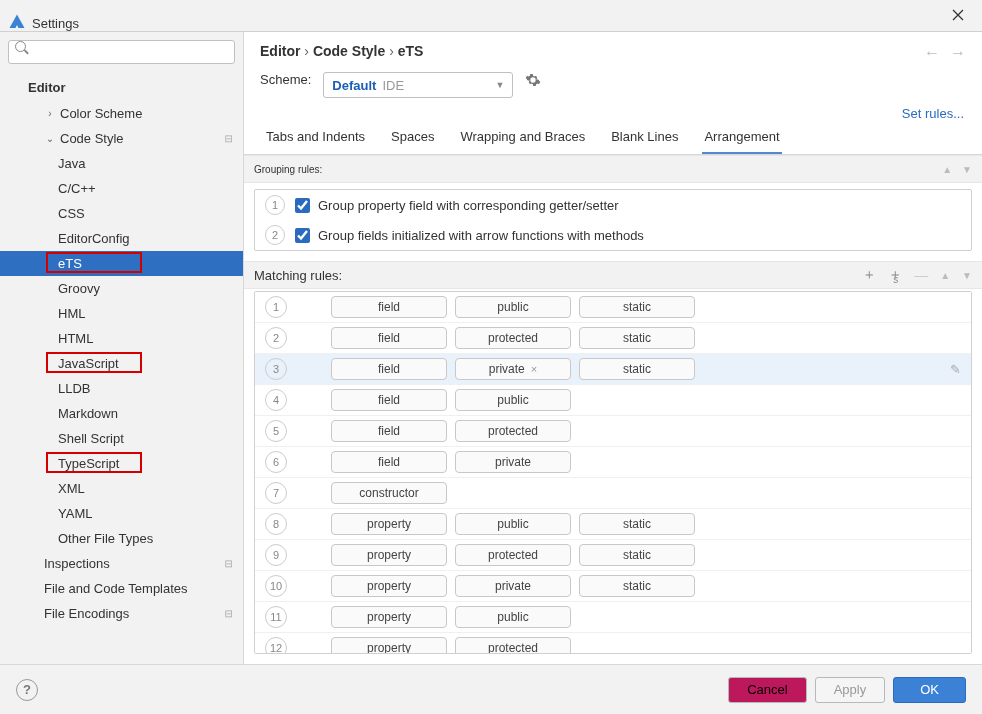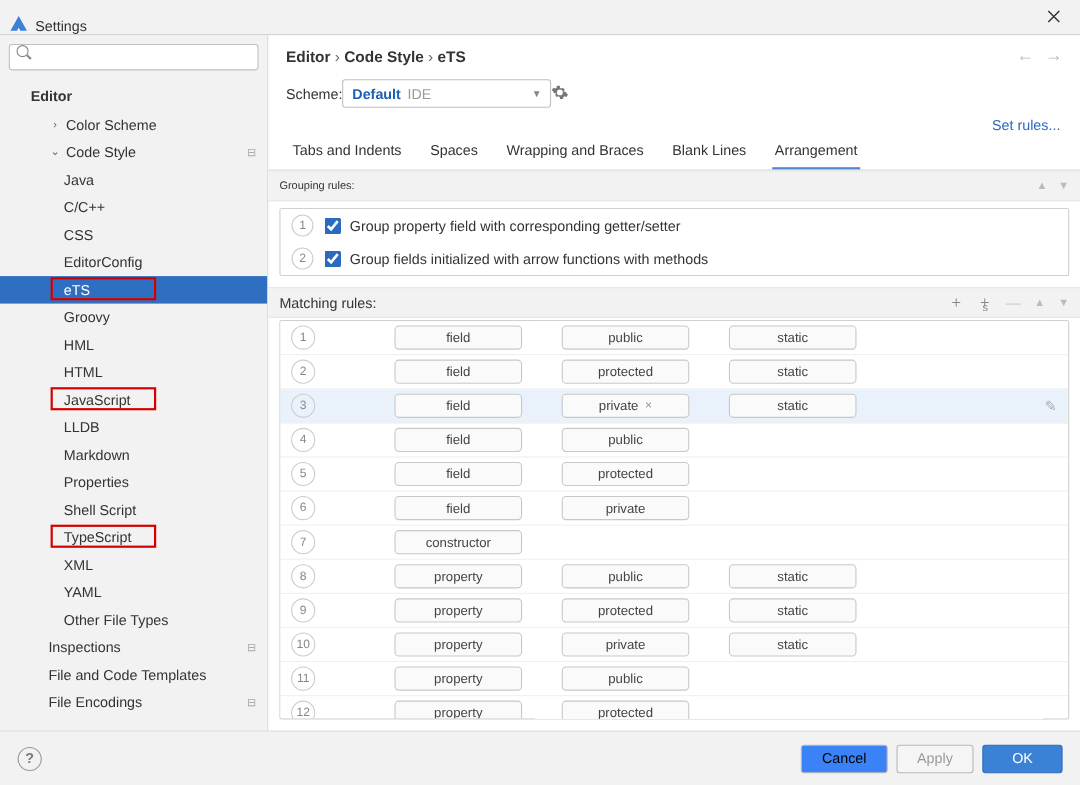--- a/index.html
+++ b/index.html
@@ -29,21 +29,21 @@
 .tree-item .meta-icon { margin-left: auto; margin-right: 10px; color: #aaa; font-size: 10px; }
 .redbox { position: absolute; border: 2px solid #d40000; pointer-events: none; }
 
 .content { flex: 1; background: #fff; display: flex; flex-direction: column; }
 
 .crumb-row { display: flex; align-items: center; padding: 10px 16px 6px 16px; gap: 10px; }
 .crumb-text { font-weight: 700; font-size: 14px; }
 .crumb-sep { font-weight: 400; color: #666; }
 .crumb-nav { margin-left: auto; display: flex; gap: 10px; color: #bbb; font-size: 16px; }
 
-.scheme-row { display: flex; align-items: center; padding: 6px 16px 4px 16px; }
+.scheme-row { display: flex; padding: 6px 16px 4px 16px; gap: 12px; }
 .scheme-label { font-size: 13px; }
 .scheme-select { width: 190px; height: 26px; border: 1px solid #c0c0c0; border-radius: 3px; background: #fff; display: flex; align-items: center; padding: 0 8px; cursor: pointer; }
 .scheme-val { color: #1a5fb4; font-weight: 600; }
 .scheme-ide { color: #999; margin-left: 6px; }
 .scheme-select .dd { margin-left: auto; color: #888; font-size: 9px; }
 .gear-icon { color: #777; cursor: pointer; }
 
 .setfrom-row { text-align: right; padding: 4px 18px 0 0; }
 .setfrom { color: #2a6bc0; cursor: pointer; font-size: 13px; }
 
@@ -62,28 +62,28 @@
 
 .matching-header { display:flex; align-items:center; padding: 0 10px; height: 28px; }
 .matching-header .title{ font-size:13px; }
 .matching-toolbar { margin-left:auto; display:flex; gap:12px; color:#888; font-size:14px; align-items:center; }
 .matching-toolbar .sub { font-size:10px; position:relative; top:4px; margin-left:-9px;}
 
 .rules-box { margin: 2px 10px 10px 10px; border: 1px solid #d0d0d0; background: #fff; border-radius: 2px; overflow-y: auto; flex:1; }
 .rule-row { display: flex; align-items: center; height: 31px; padding: 0 10px; border-bottom: 1px solid #f0f0f0; gap: 8px; }
 .rule-row.selected { background: #e9f1fb; }
 .rule-num { width: 22px; height: 22px; border: 1px solid #ccc; border-radius: 50%; display: flex; align-items: center; justify-content: center; font-size: 11px; color: #888; margin-right: 36px; }
-.pill { width: 116px; height: 22px; border: 1px solid #c8c8c8; border-radius: 4px; background: #fafafa; display: flex; align-items: center; justify-content: center; font-size: 12px; color: #444; margin-left: 28px; }
+.pill { width: 116px; height: 22px; border: 1px solid #c8c8c8; border-radius: 4px; background: #fafafa; display: flex; align-items: center; justify-content: center; font-size: 12px; color: #444; }
 .pill .x { margin-left: 6px; color: #999; font-size: 11px; }
 .rule-row .editicon { margin-left: auto; color: #aaa; cursor:pointer; }
 
 .footer { height: 50px; border-top: 1px solid #d8d8d8; background: #f2f2f2; display: flex; align-items: center; padding: 0 16px; gap: 8px; }
 .help-btn { width: 22px; height: 22px; border: 1.5px solid #999; border-radius: 50%; display: flex; align-items: center; justify-content: center; color: #777; cursor: pointer; font-size: 13px; font-weight:700;}
 .footer-spacer { flex: 1; }
-.btn { height: 26px; padding: 0 18px; border: 1px solid #b8b8b8; border-radius: 3px; background: #3b82f6; cursor: pointer; font-size: 13px; }
+.btn { height: 26px; padding: 0 18px; border: 1px solid #b8b8b8; border-radius: 3px; background: #be185d; cursor: pointer; font-size: 13px; }
 .btn.disabled { color: #999; background: #f5f5f5; }
 .btn.primary { background: #3b82d6; color: #fff; border-color: #2a6bc0; padding: 0 26px; }
 </style>
 </head>
 <body>
 
 <div class="titlebar">
   <svg class="titlebar-logo" viewBox="0 0 24 24">
       <path fill="#3b82d6" d="M12 2 L22 20 L14 20 L12 16 L10 20 L2 20 Z"></path>
     </svg>
@@ -140,23 +140,20 @@
         </div>
         <div class="tree-item level2" style="position: relative;">
           <span>JavaScript</span>
           <div class="redbox" style="left: 46px; top: 1px; height: 21px; width: 96px;"></div>
         </div>
         <div class="tree-item level2">
           <span>LLDB</span>
         </div>
         <div class="tree-item level2">
           <span>Markdown</span>
-        </div>
-        <div class="tree-item level2">
-          <span>Properties</span>
         </div>
         <div class="tree-item level2">
           <span>Shell Script</span>
         </div>
         <div class="tree-item level2" style="position: relative;">
           <span>TypeScript</span>
           <div class="redbox" style="left: 46px; top: 1px; height: 21px; width: 96px;"></div>
         </div>
         <div class="tree-item level2">
           <span>XML</span>

